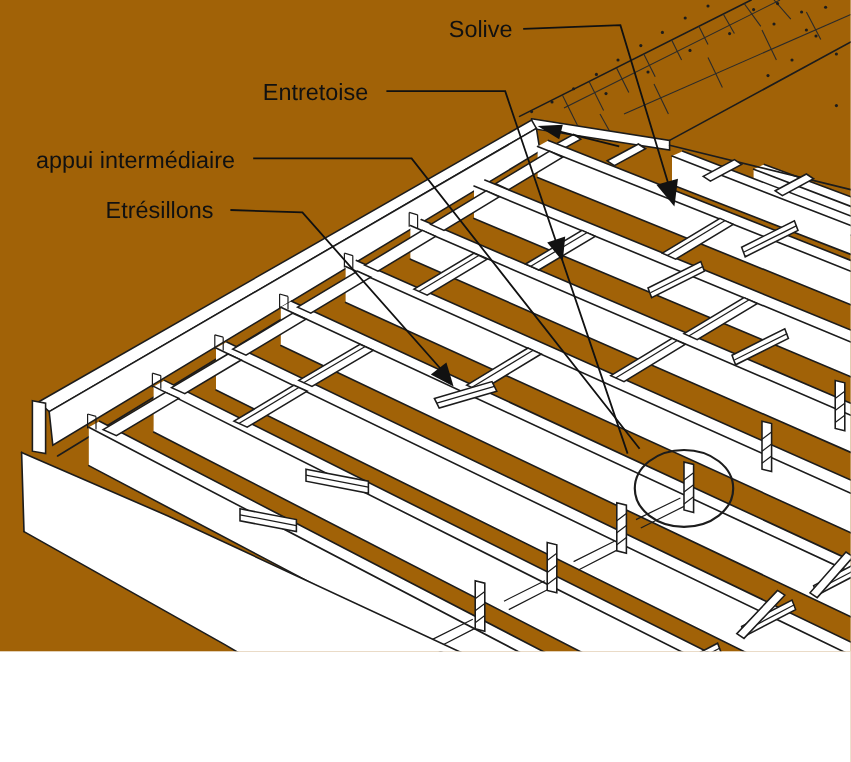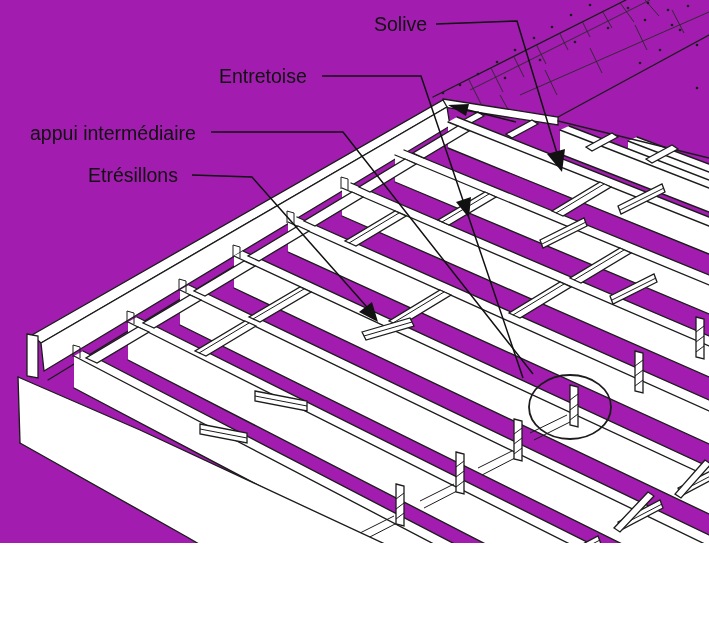--- a/index.html
+++ b/index.html
@@ -1,16 +1,16 @@
 <!DOCTYPE html>
 <html><head>
 <meta charset="utf-8">
 <style>
   html,body{margin:0;padding:0;background:#fff;}
-  #stage{width:709px;height:543px;position:relative;background:#a21caf;overflow:hidden;}
+  #stage{width:709px;height:543px;position:relative;background:#a16207;overflow:hidden;}
   svg{position:absolute;top:0;left:0;}
   text{font-family:"Liberation Sans",sans-serif;font-size:19.5px;fill:#111;}
   .ln{stroke:#1c1c1c;stroke-width:1.35;fill:none;stroke-linecap:round;}
   .fw{stroke:#1c1c1c;stroke-width:1.3;fill:#fff;}
   .fwn{fill:#fff;stroke:none;}
   .thin{stroke:#1c1c1c;stroke-width:1.0;fill:none;}
   .xthin{stroke:#2a2a2a;stroke-width:0.9;fill:none;}
   .leader{stroke:#111;stroke-width:1.5;fill:none;}
   .arrow{fill:#111;stroke:none;}
   .dot{fill:#1c1c1c;stroke:none;}

